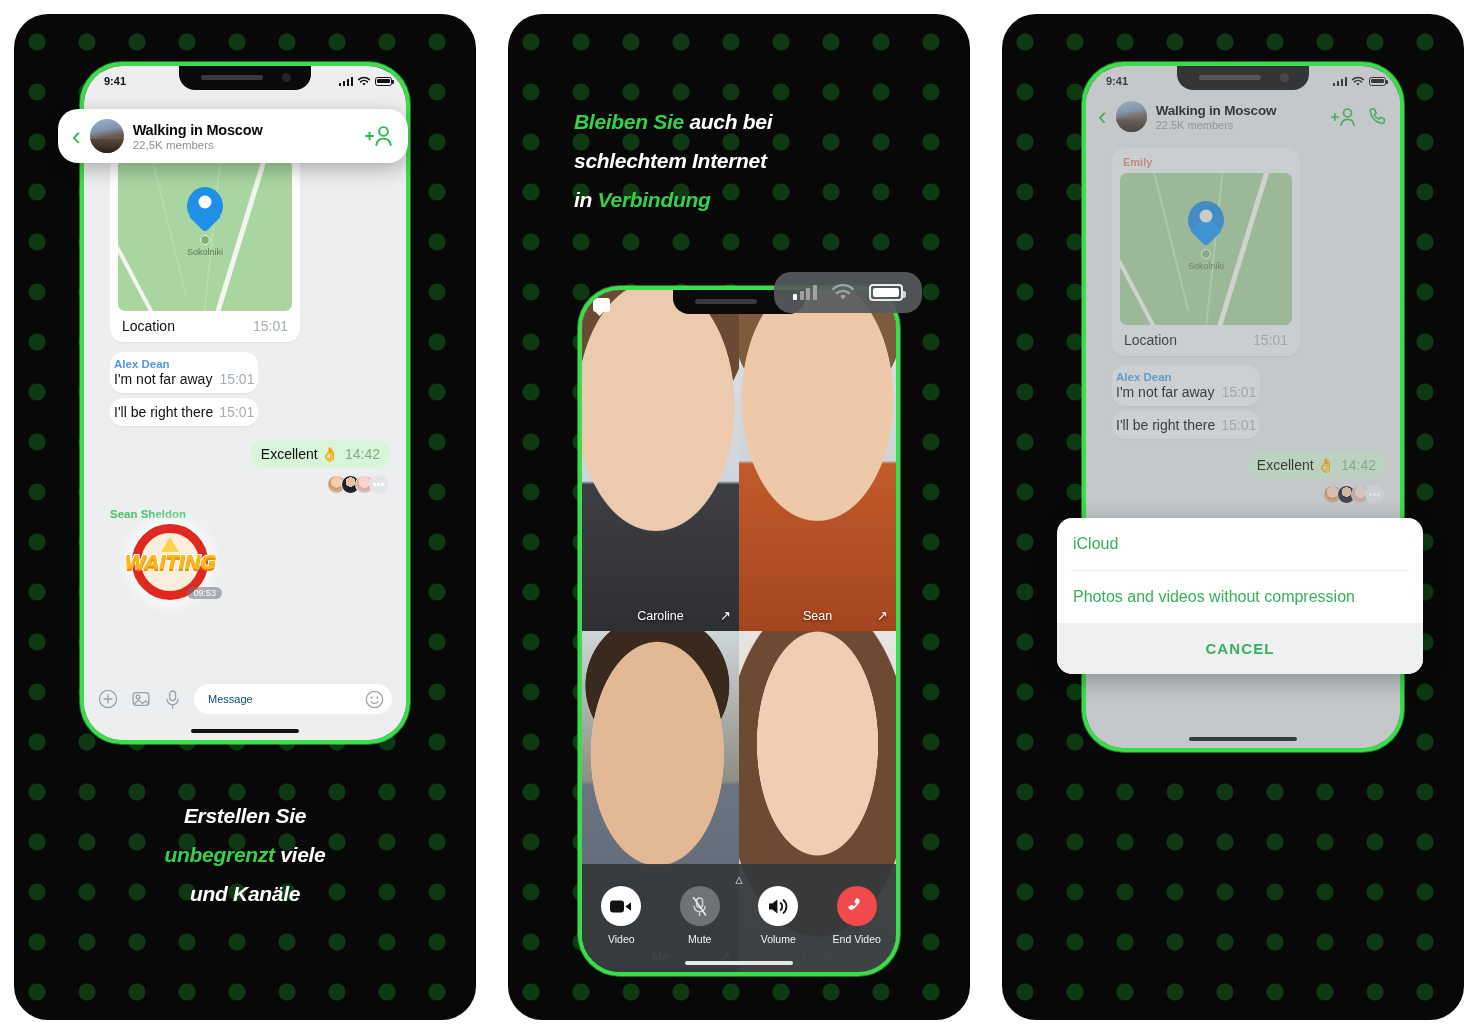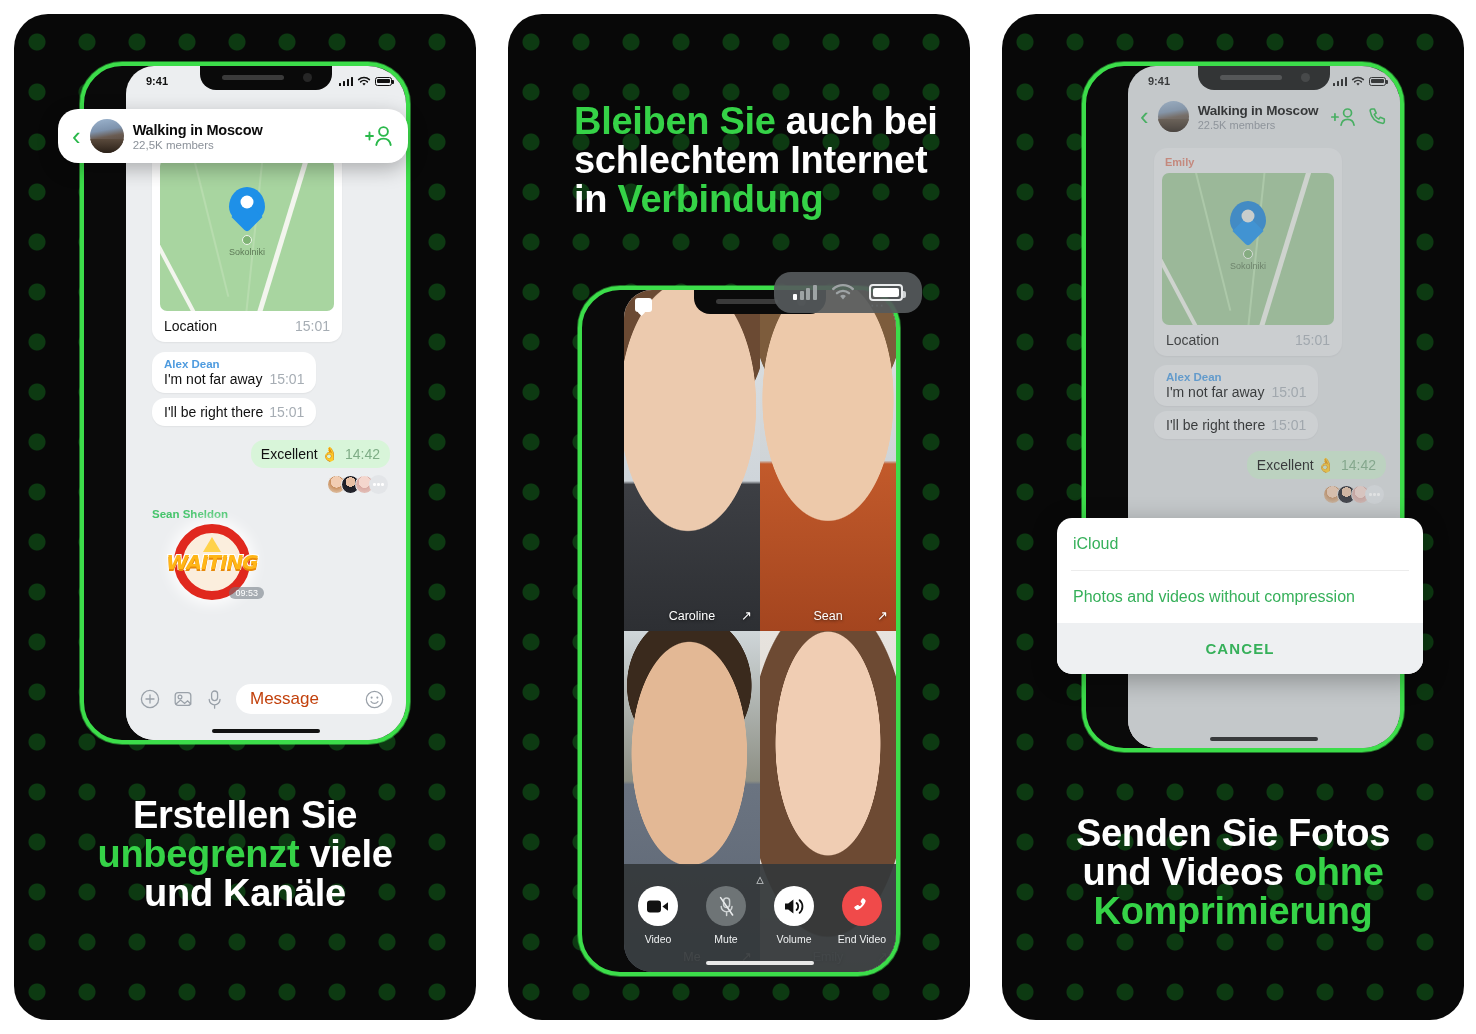--- a/index.html
+++ b/index.html
@@ -37,21 +37,20 @@
     border: 4px solid #3cdd4a;
     border-radius: 42px;
     overflow: hidden;
     box-shadow: 0 0 0 1px rgba(60,221,74,.5);
   }
   .phone .screen {
     position: absolute; inset: 0;
     background: #eceef0;
     border-radius: 28px;
     overflow: hidden;
-    margin-left: 42px;
   }
   .notch {
     position: absolute; top: 0; left: 50%; transform: translateX(-50%);
     width: 132px; height: 24px; background: #0a0a0a;
     border-bottom-left-radius: 16px; border-bottom-right-radius: 16px;
     z-index: 9;
   }
   .notch .bar { position:absolute; left:22px; top:9px; width:62px; height:5px; border-radius:3px; background:#3a3a3a; }
   .notch .cam { position:absolute; right:20px; top:7px; width:9px; height:9px; border-radius:50%; background:#262626; }
 
@@ -125,21 +124,21 @@
     font-size:9px; color:#5e7a57; white-space:nowrap; z-index:3;}
   .loc-row { display:flex; align-items:center; justify-content:space-between; padding:7px 4px 4px; }
   .loc-row .lbl { font-size:14px; color:#111; }
   .ts { font-size:14px; color:#a6adb4; }
 
   .msg-avatar { width:27px; height:27px; border-radius:50%; flex:none; overflow:hidden; }
   .av-emily { background:radial-gradient(circle at 50% 34%,#f0cdb6 36%,#6b4630 37%,#4a2f1e 100%); }
   .av-alex  { background:radial-gradient(circle at 50% 36%,#f0cdb6 30%,#3a2a20 31%,#c4552a 100%); }
   .av-sean  { background:radial-gradient(circle at 50% 34%,#f3d3bb 34%,#5d4130 35%,#8d9aa6 100%); }
   .bub {
-    background:#fff; border-radius:13px; padding:6px 12px;
+    background:#fff; border-radius:13px; padding:6px 4px;
     display:flex; align-items:baseline; gap:6px; max-width:250px;
     box-shadow:0 1px 1.5px rgba(0,0,0,.05);
   }
   .bub .t { font-size:14px; color:#111; }
   .sender { font-size:11.5px; font-weight:bold; color:#4e9bdf; margin-bottom:1px; }
   .sender.green { color:#45c46b; }
   .bub-out { background:#d8f5d9; border-radius:13px; padding:6px 10px;
     display:inline-flex; align-items:baseline; gap:6px; }
   .bub-out .t { font-size:14px; color:#111; }
   .bub-out .ts { color:#7fad86; }
@@ -171,29 +170,29 @@
     color:#ffb617; -webkit-text-stroke:2.2px #fff;
     paint-order: stroke fill; text-shadow:0 2px 0 #e8890a;
   }
   .sticker .stime{position:absolute;right:8px;bottom:4px;z-index:4;
     background:rgba(110,118,128,.55);color:#fff;font-size:9px;padding:1px 6px;border-radius:8px;}
 
   .input-bar { display:flex; align-items:center; gap:13px; padding:0 14px; }
   .ib-icon { color:#9aa1a9; }
   .ib-field { flex:1; background:#fff; border-radius:16px; height:30px;
     display:flex; align-items:center; justify-content:space-between; padding:0 8px 0 14px; }
-  .ib-ph { font-size:17px; color:#c2410c; }
+  .ib-ph { font-size:11px; color:#0c4a6e; }
 
   
   .caption {
     position:absolute; left:0; right:0; text-align:center;
     color:#fff; font-weight:bold; letter-spacing:-.3px; z-index:6;
   }
   .caption .g { color:#35d247; }
-  .cap-big { font-size:38px; line-height:39px; }
+  .cap-big { font-size:21px; line-height:39px;font-style:italic; }
 
   
   .vc-grid { position:absolute; inset:0; display:grid;
     grid-template-columns:1fr 1fr; grid-template-rows:1fr 1fr; }
   .tile { position:relative; overflow:hidden; }
   .tile .nm { position:absolute; bottom:8px; left:50%; transform:translateX(-50%);
     color:#fff; font-size:12.5px; text-shadow:0 1px 3px rgba(0,0,0,.6); white-space:nowrap; }
   .tile .exp { position:absolute; right:8px; bottom:8px; color:#fff; font-size:13px;
     text-shadow:0 1px 3px rgba(0,0,0,.6); }
   .face { position:absolute; inset:0; }
@@ -659,20 +658,15 @@
       </div>
     </div>
 
     <div class="sheet" style="left:55px; top:504px; width:366px;">
       <div class="sheet-item">iCloud</div>
       <div class="sheet-div"></div>
       <div class="sheet-item">Photos and videos without compression</div>
       <div class="sheet-cancel">CANCEL</div>
     </div>
 
-    <div class="caption cap-big" style="top:800px;" id="cap3">
-        <div><span class="">Senden&nbsp;Sie&nbsp;Fotos</span></div>
-        <div><span class="">und&nbsp;Videos&nbsp;</span><span class="g">ohne</span></div>
-        <div><span class="g">Komprimierung</span></div>
-      </div>
   </div>
 
 </div>
 
 </body></html>

